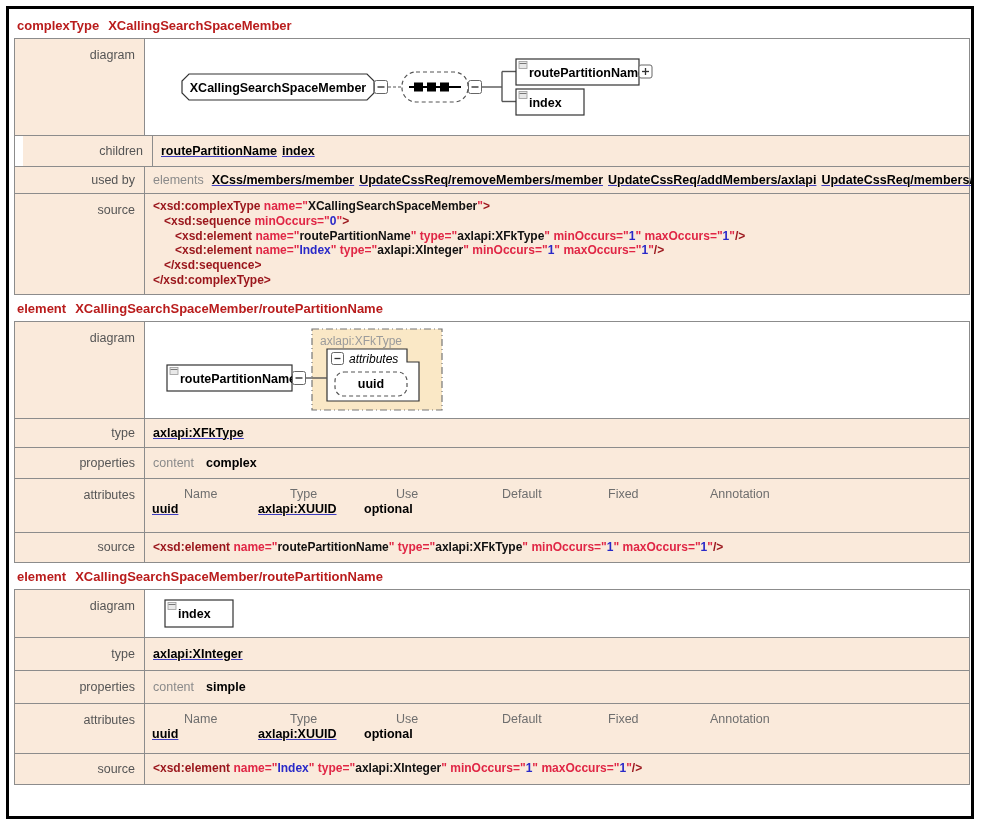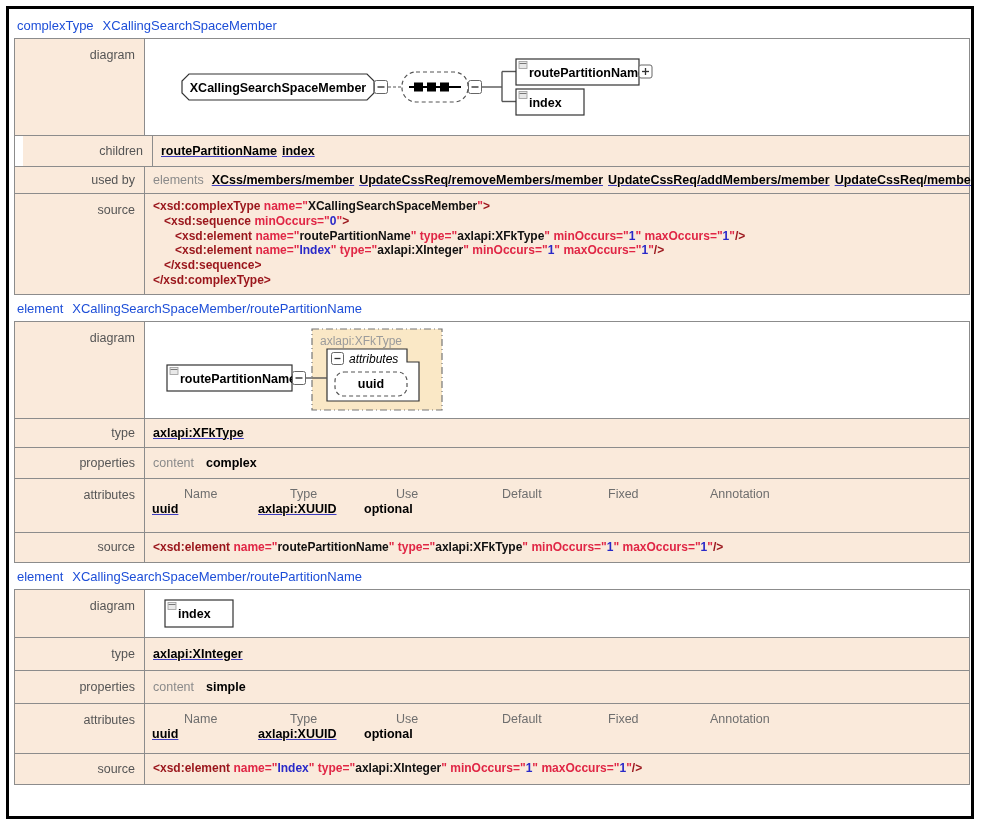--- a/index.html
+++ b/index.html
@@ -11,21 +11,21 @@
     --muted:#8A8A8A;
     --link-underline:#3D3DC0;
     --src-tag:#9A151B;
     --src-attr:#E02645;
     --src-val:#111111;
     --src-num:#2929C8;
   }
   *{box-sizing:border-box;margin:0;padding:0;}
   html,body{width:982px;height:829px;background:#fff;font-family:"Liberation Sans",sans-serif;}
   #frame{position:absolute;left:6px;top:6px;width:968px;height:813px;border:3px solid var(--outer-border);background:#fff;padding:3px 4px;overflow:hidden;}
-  .section-title{font-size:13px;font-weight:normal;color:#1d4ed8;margin:6px 0 5px 4px;white-space:nowrap;}
+  .section-title{font-size:13px;font-weight:bold;color:#b91c1c;margin:6px 0 5px 4px;white-space:nowrap;}
   .section-title .kind{margin-right:9px;}
   .tbl{border:1px solid var(--tbl-border);margin:0 1px 4px 1px;width:956px;}
   .rw{display:flex;align-items:stretch;border-top:1px solid var(--tbl-border);}
   .rw:first-child{border-top:none;}
   .lbl{flex:0 0 130px;background:var(--row-bg);border-right:1px solid var(--tbl-border);color:var(--label-text);font-size:12.5px;display:flex;justify-content:flex-end;align-items:center;padding-right:9px;}
   .rw.top .lbl{align-items:flex-start;padding-top:9px;}
   .cnt{flex:1;background:var(--row-bg);font-size:12.5px;color:#000;display:flex;align-items:center;padding-left:8px;min-width:0;white-space:nowrap;}
   .rw.top .cnt{align-items:flex-start;}
   .rw.diagram .cnt{background:#fff;padding:0;display:block;}
   .doc-link{color:#000;font-weight:bold;text-decoration:underline;text-decoration-color:var(--link-underline);text-decoration-thickness:1px;cursor:pointer;}
@@ -111,21 +111,21 @@
         <div class="cnt links">
             <a class="doc-link">routePartitionName</a>
             <a class="doc-link">index</a>
           </div>
       </div>
 
       <div class="rw" style="min-height:27px;">
         <div class="lbl">used by</div>
         <div class="cnt">
           <span class="muted" style="margin-right:8px;">elements</span>
-          <span class="links"><a class="doc-link">XCss/members/member</a><a class="doc-link">UpdateCssReq/removeMembers/member</a><a class="doc-link">UpdateCssReq/addMembers/member</a><a class="doc-link">UpdateCssReq/members/member</a></span>
+          <span class="links"><a class="doc-link">XCss/members/member</a><a class="doc-link">UpdateCssReq/removeMembers/member</a><a class="doc-link">UpdateCssReq/addMembers/axlapi</a><a class="doc-link">UpdateCssReq/members/member</a></span>
         </div>
       </div>
 
       <div class="rw top" style="min-height:97px;">
         <div class="lbl">source</div>
         <div class="cnt src">
             <div style="padding-left: 0px;"><span class="tk-t">&lt;xsd:complexType</span><span class="tk-a"> name="</span><span class="tk-v">XCallingSearchSpaceMember</span><span class="tk-a">"</span><span class="tk-t">&gt;</span></div>
             <div style="padding-left: 11px;"><span class="tk-t">&lt;xsd:sequence</span><span class="tk-a"> minOccurs="</span><span class="tk-n">0</span><span class="tk-a">"</span><span class="tk-t">&gt;</span></div>
             <div style="padding-left: 22px;"><span class="tk-t">&lt;xsd:element</span><span class="tk-a"> name="</span><span class="tk-v">routePartitionName</span><span class="tk-a">"</span><span class="tk-a"> type="</span><span class="tk-v">axlapi:XFkType</span><span class="tk-a">"</span><span class="tk-a"> minOccurs="</span><span class="tk-n">1</span><span class="tk-a">"</span><span class="tk-a"> maxOccurs="</span><span class="tk-n">1</span><span class="tk-a">"</span><span class="tk-t">/&gt;</span></div>
             <div style="padding-left: 22px;"><span class="tk-t">&lt;xsd:element</span><span class="tk-a"> name="</span><span class="tk-n">Index</span><span class="tk-a">"</span><span class="tk-a"> type="</span><span class="tk-v">axlapi:XInteger</span><span class="tk-a">"</span><span class="tk-a"> minOccurs="</span><span class="tk-n">1</span><span class="tk-a">"</span><span class="tk-a"> maxOccurs="</span><span class="tk-n">1</span><span class="tk-a">"</span><span class="tk-t">/&gt;</span></div>

